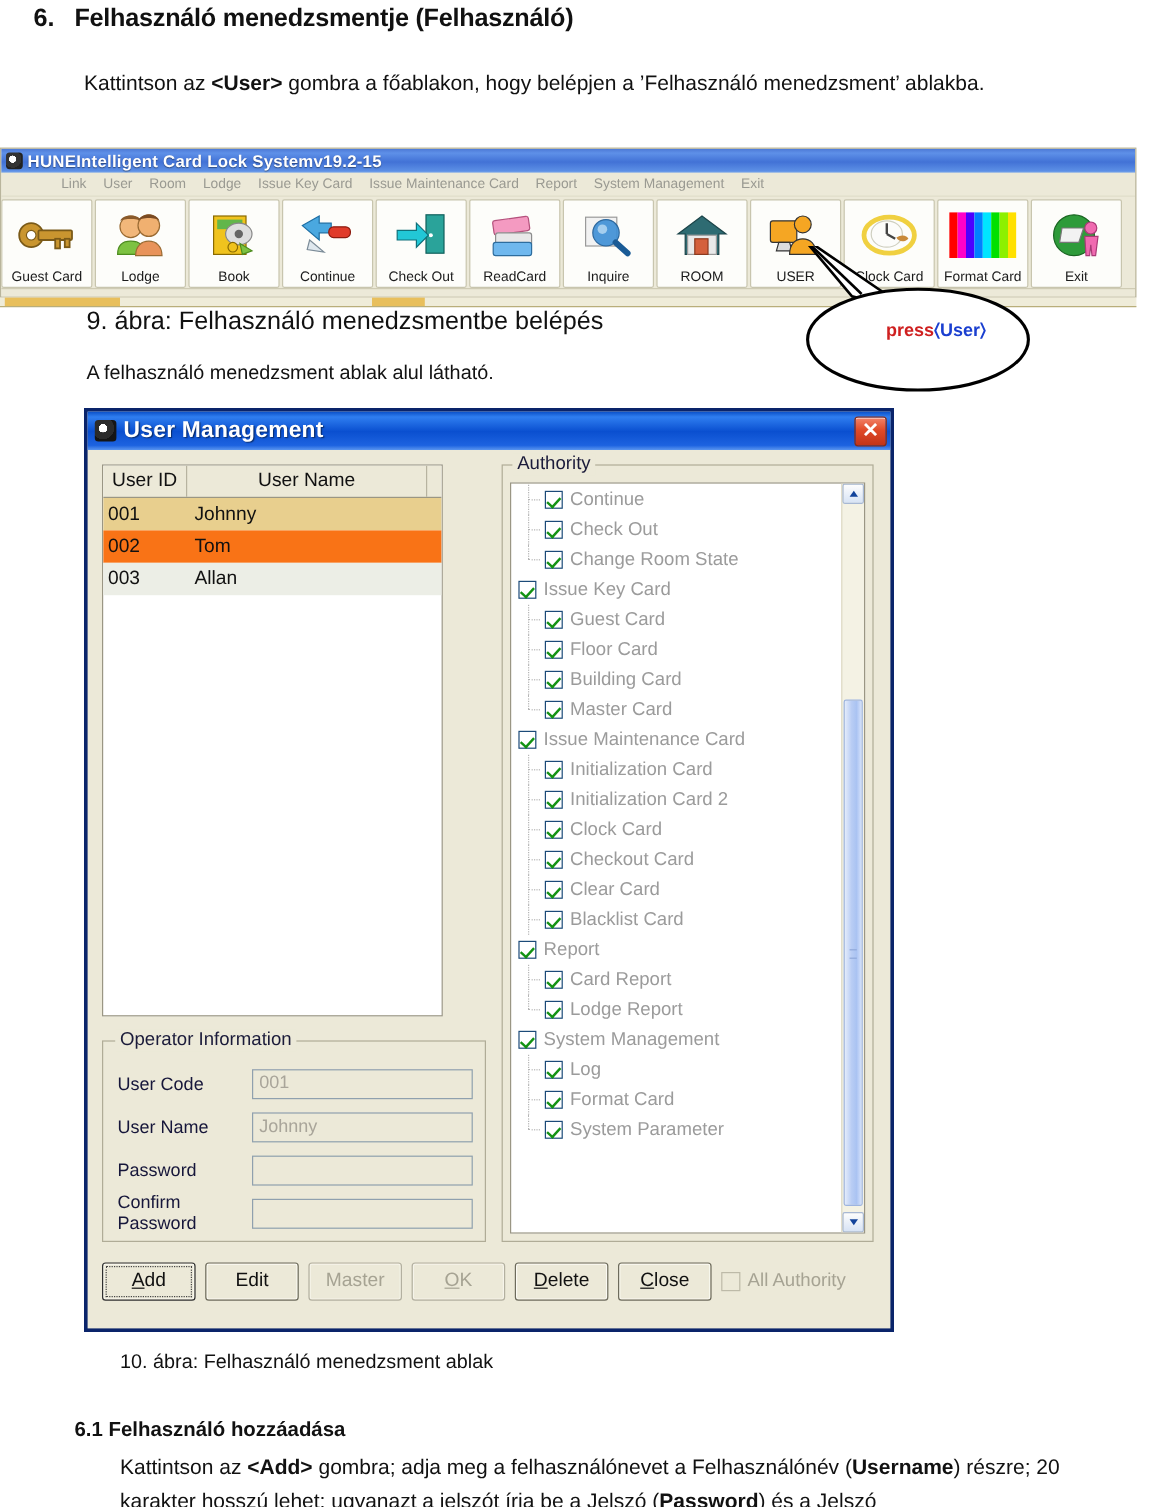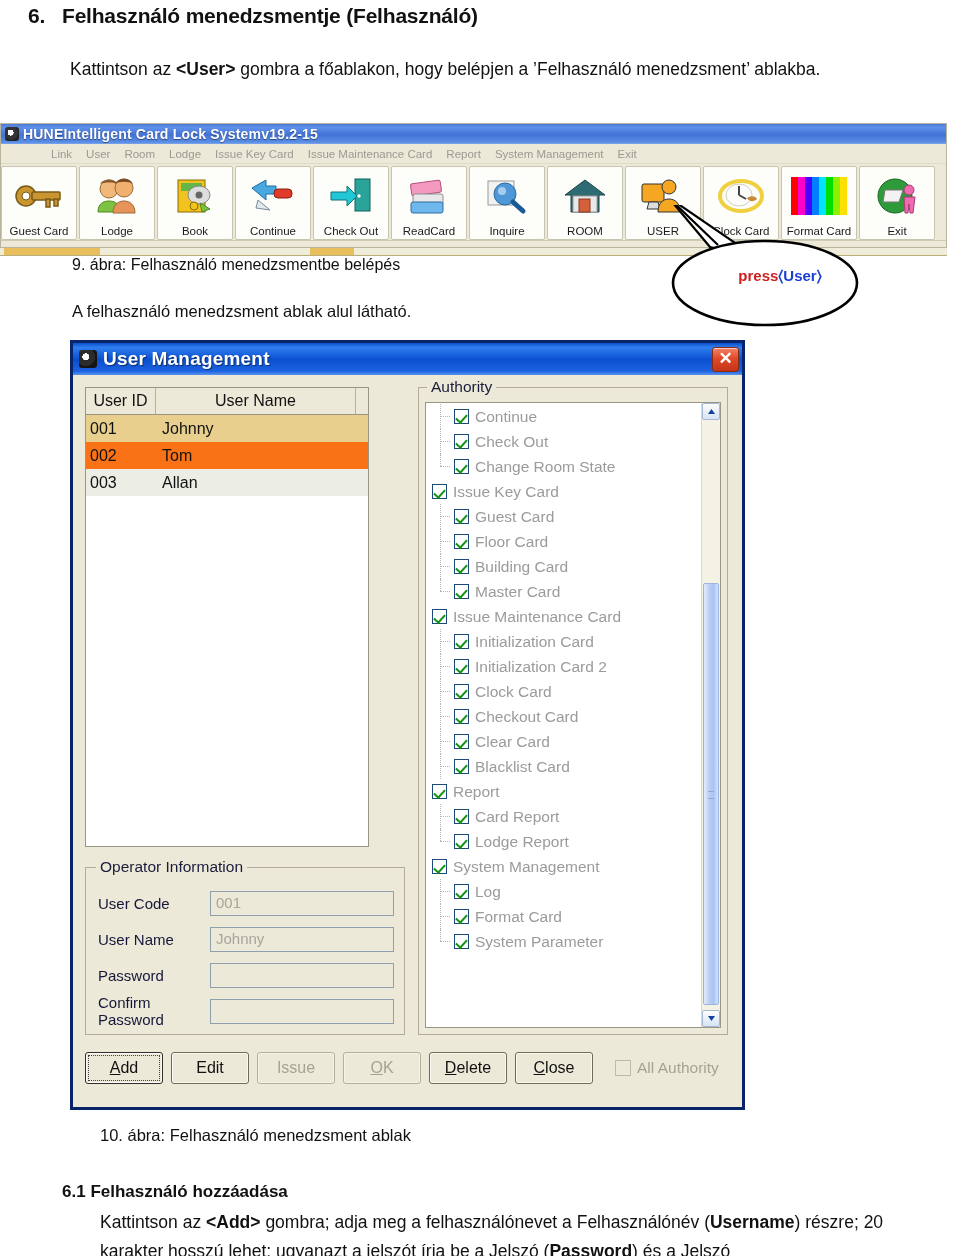--- a/index.html
+++ b/index.html
@@ -13,21 +13,21 @@
     position:absolute;left:28px;top:4px;
     font-size:21px;font-weight:bold;letter-spacing:-0.2px;
     white-space:nowrap;
   }
   .doc-h1 .num{display:inline-block;width:34px;}
   .doc-p1{
     position:absolute;left:70px;top:54px;width:860px;
     font-size:17.5px;line-height:30px;
   }
   .cap9{
-    position:absolute;left:72px;top:256px;font-size:16px;white-space:nowrap;
+    position:absolute;left:72px;top:256px;font-size:21px;white-space:nowrap;
   }
   .cap9b{
     position:absolute;left:72px;top:302px;font-size:16.5px;white-space:nowrap;
   }
   .cap10{
     position:absolute;left:100px;top:1126px;font-size:16.5px;white-space:nowrap;
   }
   .doc-h2{
     position:absolute;left:62px;top:1182px;font-size:17px;font-weight:bold;white-space:nowrap;
   }
@@ -214,21 +214,21 @@
   .btnrow{position:absolute;left:12px;top:676px;height:34px;display:flex;align-items:center;}
   .btn{
     height:32px;min-width:78px;margin-right:8px;box-sizing:border-box;
     background:#ece9d8;border:1px solid #6d6b5c;border-radius:3px;
     font-size:16px;color:#111;display:flex;align-items:center;justify-content:center;
     box-shadow:inset 0 0 0 1px #fbfaf3;cursor:pointer;
   }
   .btn.focus{border:1px solid #2f2f2f;outline:1px dotted #444;outline-offset:-4px;}
   .btn.dis{color:#a6a393;border-color:#b3b0a0;box-shadow:inset 0 0 0 1px #f6f4ea;cursor:default;}
   .btn u{text-decoration:underline;}
-  .allauth{display:flex;align-items:center;margin-left:14px;font-size:15.5px;color:#a6a393;}
+  .allauth{display:flex;align-items:center;margin-left:0;font-size:15.5px;color:#a6a393;}
   .allauth .box{
     width:16px;height:16px;background:#ece9d8;border:1px solid #bdbaa8;
     margin-right:6px;box-sizing:border-box;
   }
 </style>
 </head>
 <body>
 
 <div class="doc-h1">
   <span class="num">6.</span><span>Felhasználó menedzsmentje (Felhasználó)</span>
@@ -595,21 +595,21 @@
                 <path d="M4.5 6L1 1h7z" fill="#12439b"></path>
               </svg>
           </div>
         </div>
       </div>
     </div>
 
     <div class="btnrow">
       <div class="btn focus"><u>A</u>dd</div>
       <div class="btn">Edit</div>
-      <div class="btn dis">Issue</div>
+      <div class="btn dis">Master</div>
       <div class="btn dis"><u>O</u>K</div>
       <div class="btn"><u>D</u>elete</div>
       <div class="btn"><u>C</u>lose</div>
       <div class="allauth">
         <span class="box"></span>
         <span>All Authority</span>
       </div>
     </div>
 
   </div>

